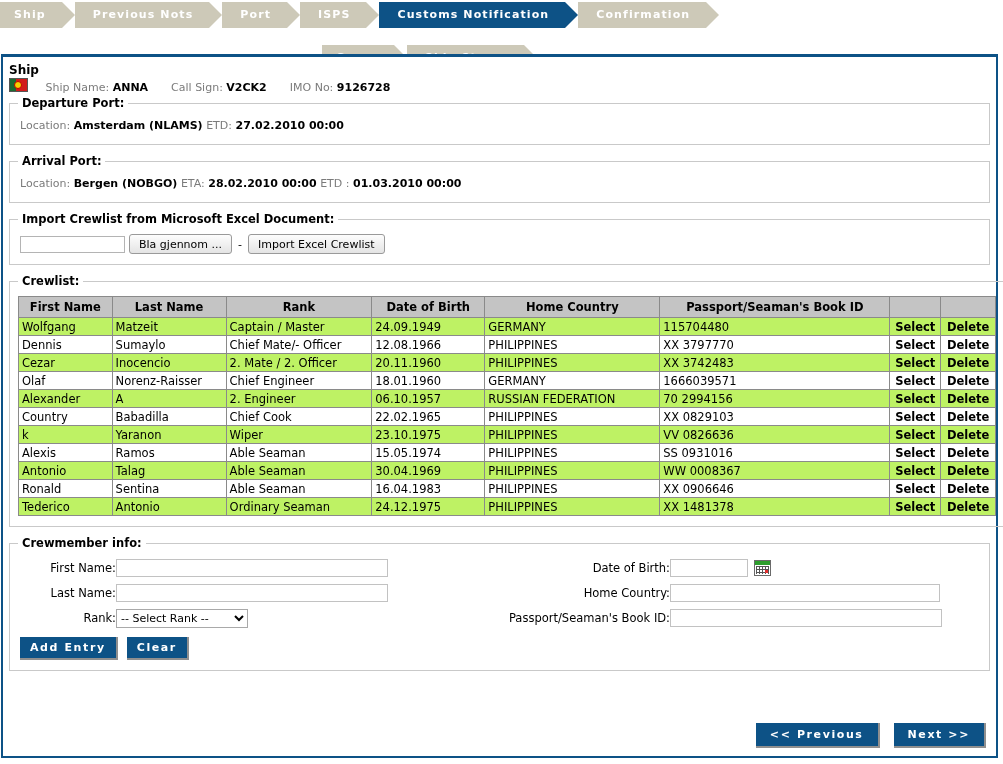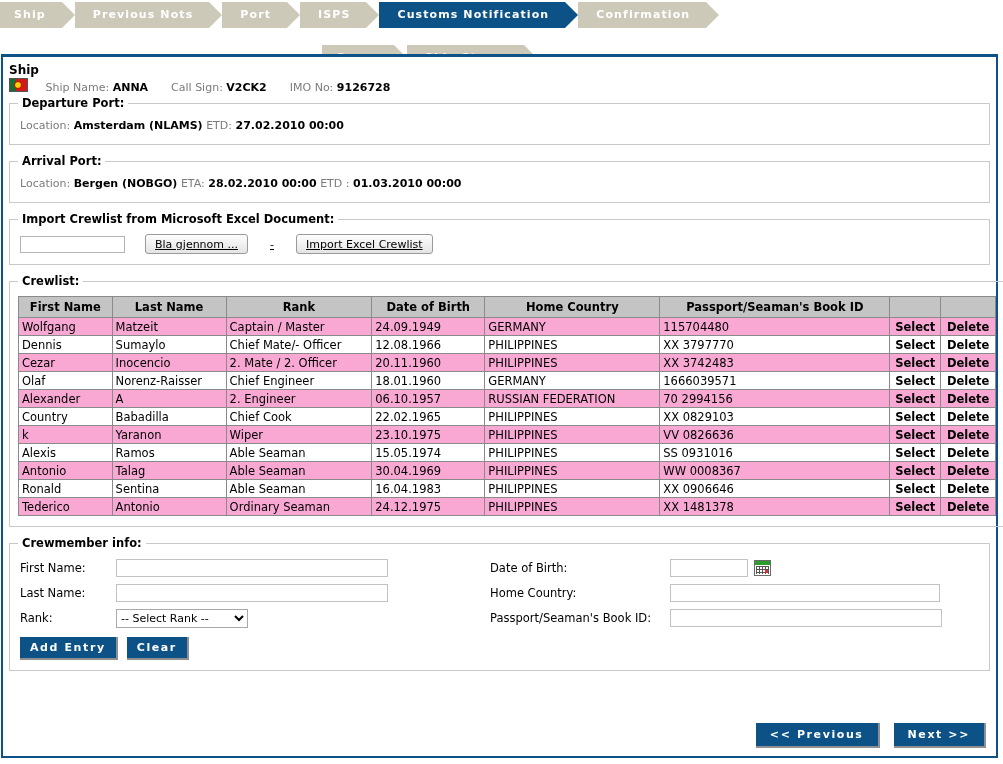--- a/index.html
+++ b/index.html
@@ -59,21 +59,21 @@
   
   fieldset{
     border:1px solid #c9c9c9;margin:0 0 9px 0;padding:5px 8px 8px 8px;
   }
   fieldset legend{font-weight:bold;font-size:11.5px;padding:0 4px;}
   fieldset.tight{padding-bottom:6px;}
   .portline{color:#7b7b7b;padding:4px 2px 6px 2px;}
   .portline b{color:#000;}
 
   
-  .importrow{display:flex;align-items:center;gap:20px;padding:3px 2px 4px 2px;text-decoration:underline;}
+  .importrow{display:flex;align-items:center;gap:4px;padding:3px 2px 4px 2px;}
   input.filetxt{
     width:105px;height:17px;border:1px solid #b4b4b4;background:#fff;
     font-family:inherit;font-size:11px;padding:0 2px;box-sizing:border-box;
   }
   .btn-gray{
     background:linear-gradient(to bottom,#fdfdfd,#e4e4e4);
     border:1px solid #9a9a9a;border-radius:3px;
     font-family:inherit;font-size:11px;color:#000;
     padding:2px 9px;cursor:pointer;height:20px;box-sizing:border-box;
   }
@@ -84,33 +84,33 @@
     border:1px solid #8a8a8a;}
   table.crew th{
     background:#c4c4c4;border:1px solid #8a8a8a;
     font-size:11.5px;font-weight:bold;text-align:center;
     height:18px;padding:1px 3px;
   }
   table.crew td{
     border:1px solid #8a8a8a;height:17px;padding:0 3px;
     font-size:11.5px;white-space:nowrap;
   }
-  table.crew tr.odd td{background:#f9a8d4;}
+  table.crew tr.odd td{background:#bef264;}
   table.crew tr.even td{background:#ffffff;}
   td.act{font-weight:bold;text-align:center;cursor:pointer;padding:0 6px;}
   .w-fn{width:88px;} .w-ln{width:108px;} .w-rk{width:140px;}
   .w-db{width:108px;} .w-hc{width:170px;} .w-pp{width:228px;}
   .w-se{width:44px;} .w-de{width:48px;}
 
   
   .formgrid{display:flex;padding:4px 2px 2px 2px;}
   .fcol{display:flex;flex-direction:column;gap:7px;}
   .fcol.left{width:470px;}
   .frow{display:flex;align-items:center;height:18px;}
-  .frow label{width:96px;font-size:11.5px;}
+  .frow label{width:96px;font-size:11.5px;text-align:right;}
   .frow.rightlab label{width:180px;}
   input.txt{
     height:18px;border:1px solid #c2c2c2;background:#fff;
     font-family:inherit;font-size:11px;padding:0 3px;box-sizing:border-box;
   }
   .in-wide{width:272px;} .in-dob{width:78px;}
   .in-country{width:270px;} .in-pass{width:272px;}
   select.rank{
     width:132px;height:19px;font-family:inherit;font-size:11px;
     border:1px solid #a9a9a9;background:#fff;

